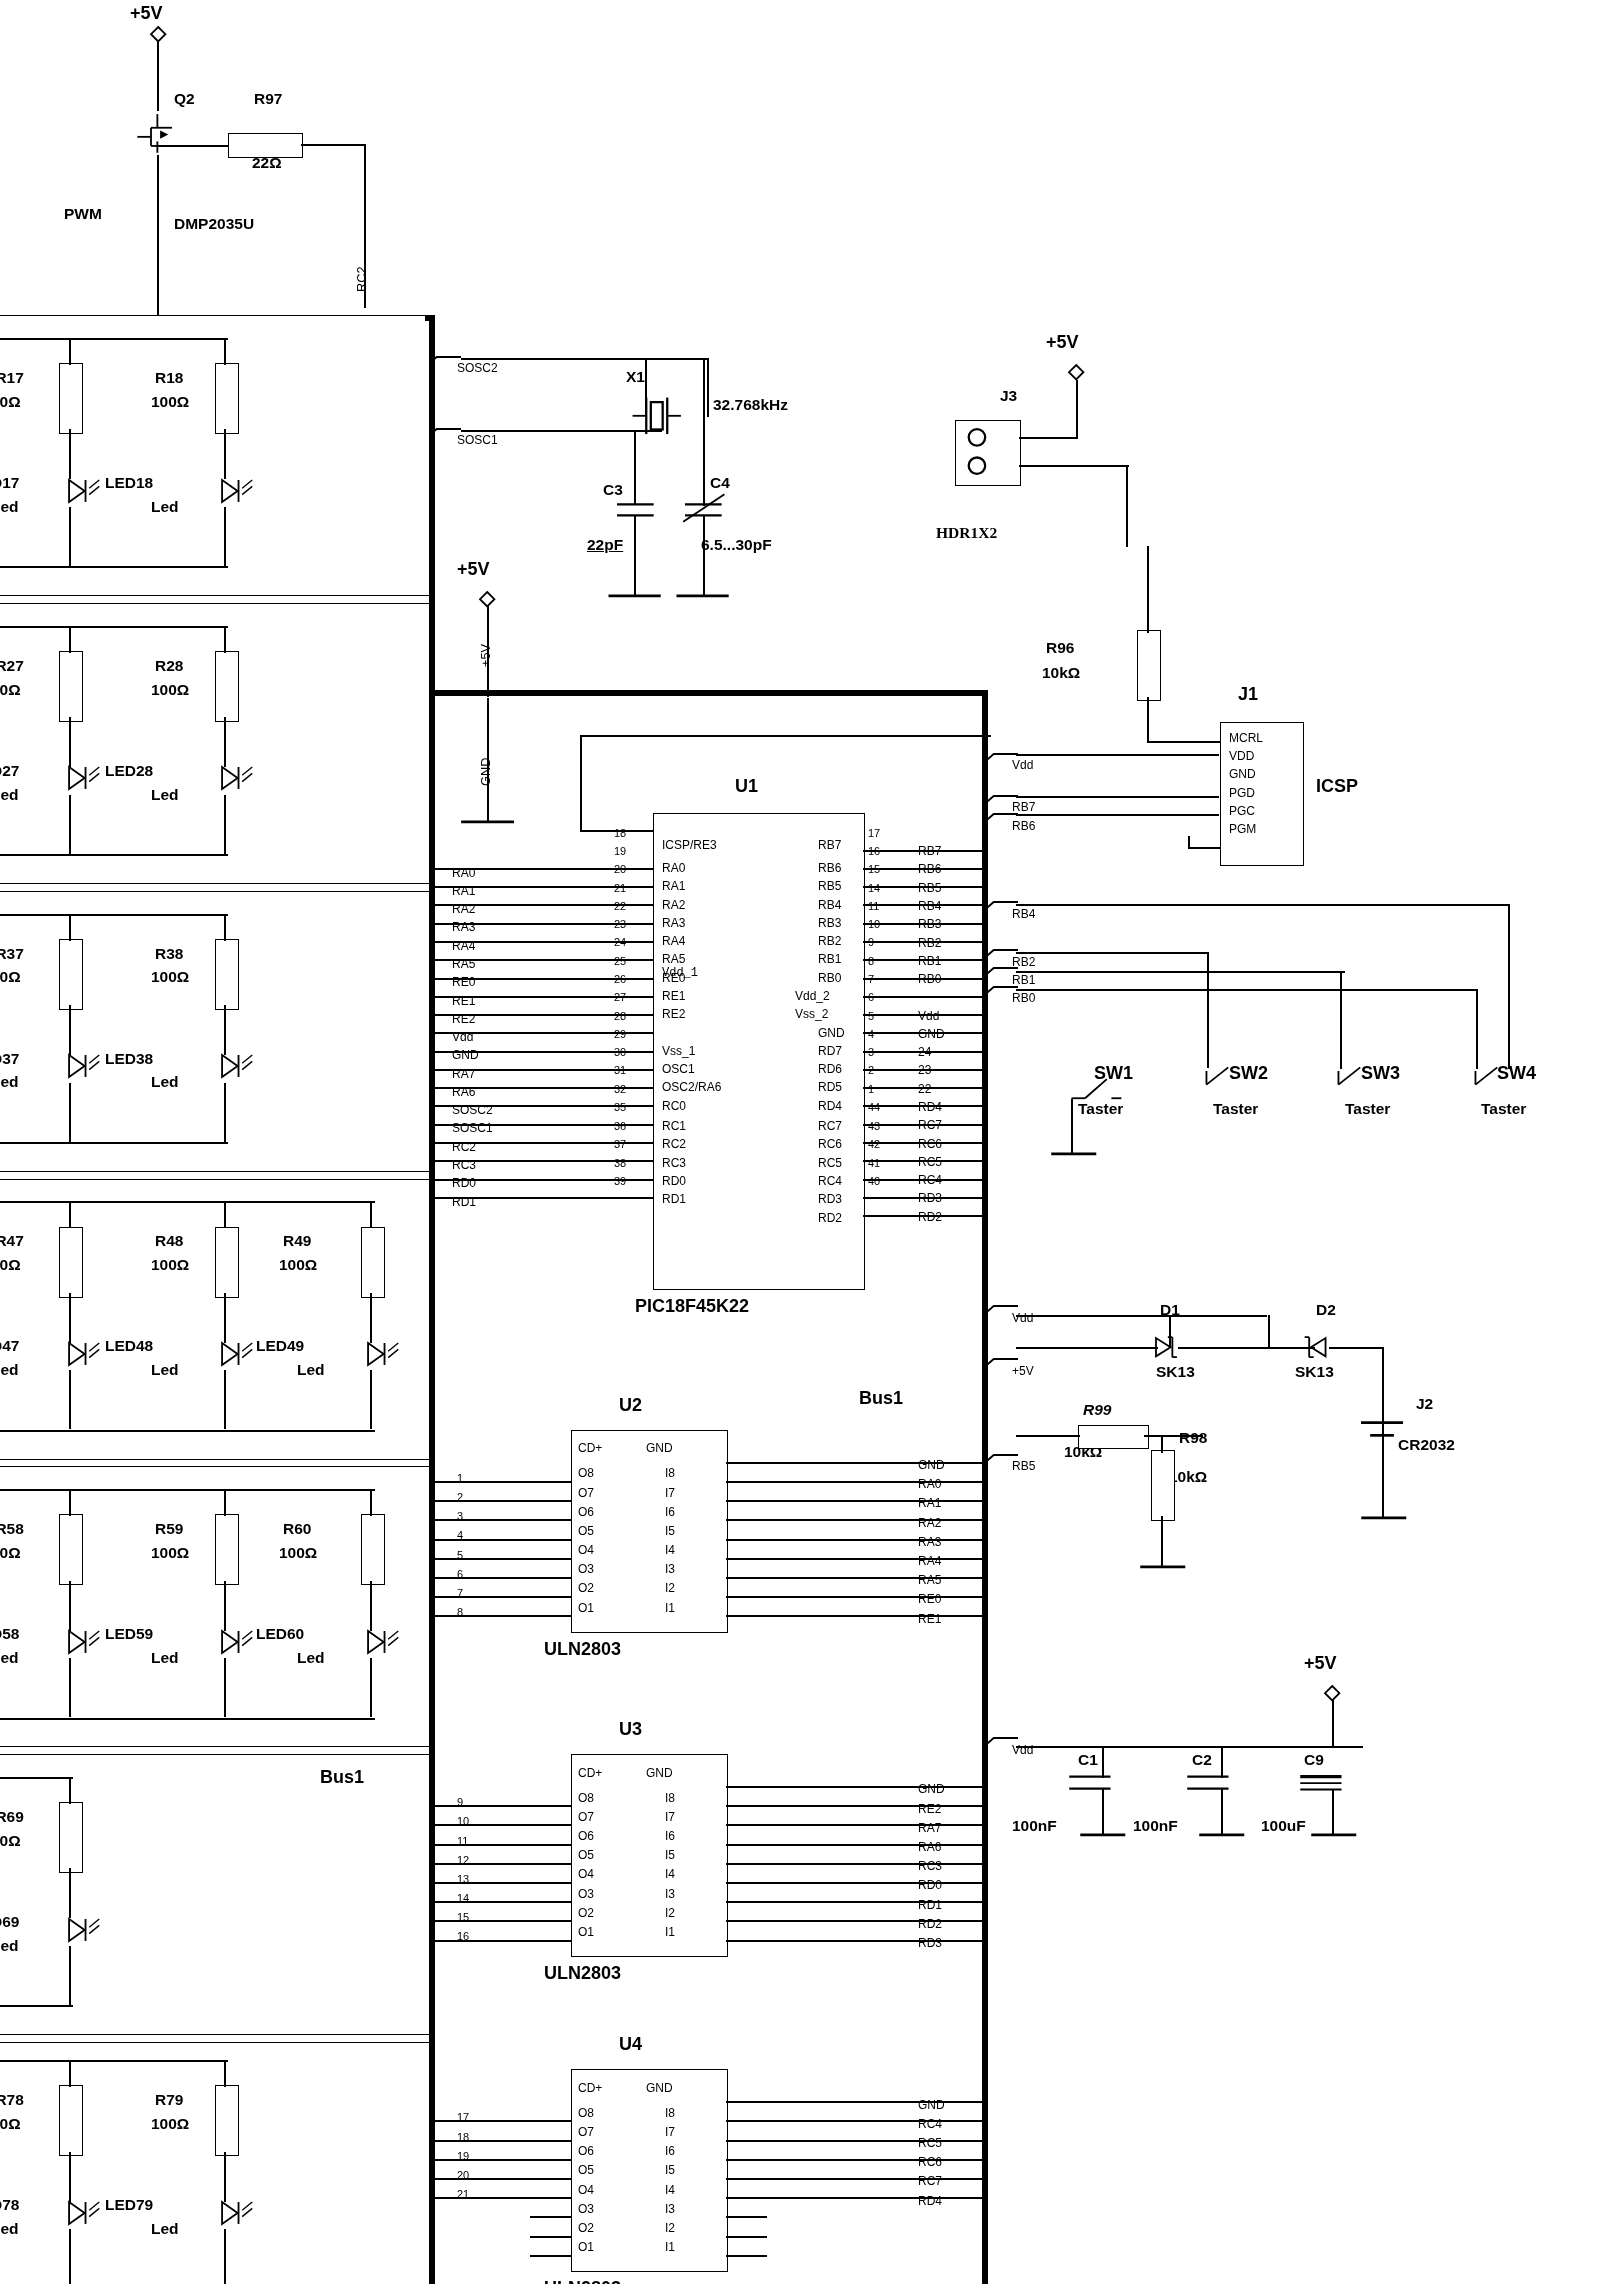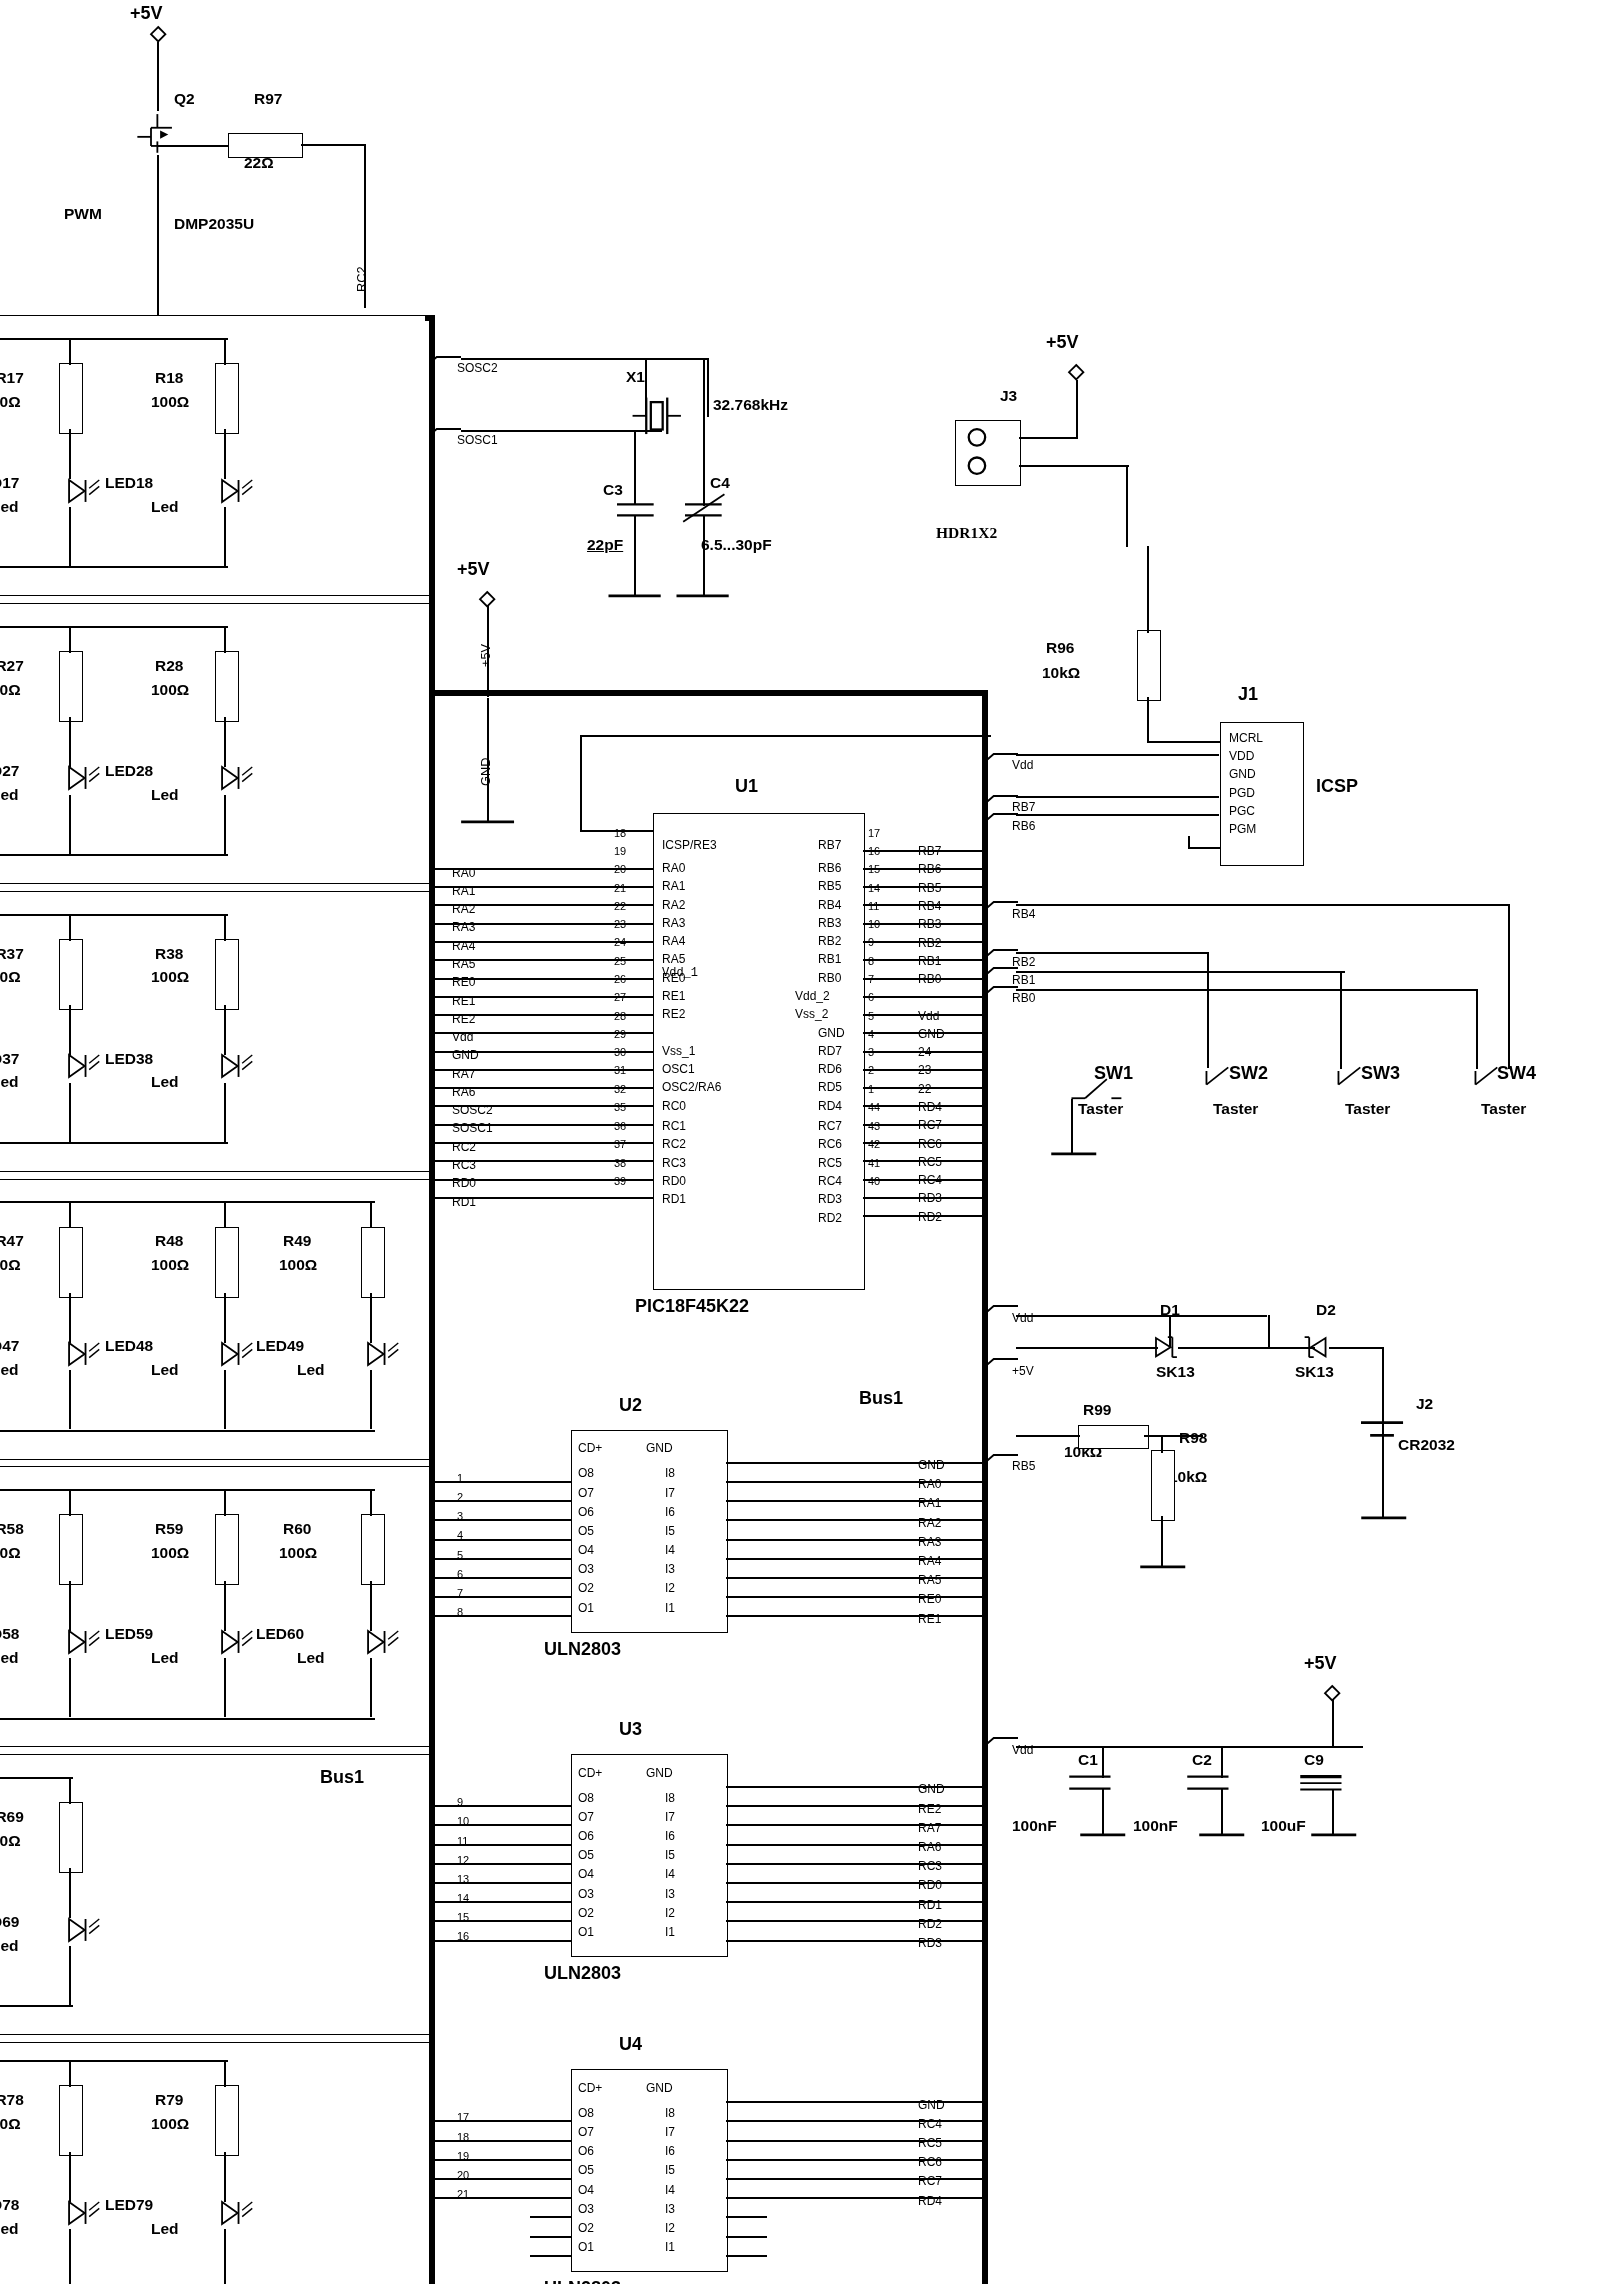--- a/index.html
+++ b/index.html
@@ -40,21 +40,21 @@
     <line x1="0" y1="30" x2="46" y2="30" stroke="#000" stroke-width="4"></line>
     <line x1="0" y1="30" x2="0" y2="70" stroke="#000" stroke-width="4"></line>
     <line x1="-30" y1="50" x2="0" y2="50" stroke="#000" stroke-width="4"></line>
     <polygon points="20,36 38,45 20,54" fill="#000"></polygon>
     <line x1="14" y1="60" x2="14" y2="85" stroke="#000" stroke-width="4"></line>
     <line x1="0" y1="70" x2="46" y2="70" stroke="#000" stroke-width="4"></line>
   </svg>
   <div class="w hw" style="left:158px;top:145px;width:73px;"></div>
 
   <div class="lbl med" style="left:254px;top:91px;">R97</div>
-  <div class="lbl med" style="left:244px;top:155px;text-align:center;">22Ω</div>
+  <div class="lbl med" style="left:252px;top:155px;text-align:center;">22Ω</div>
   <div class="res" style="left:228px;top:133px;width:73px;height:23px;"></div>
   <div class="w hw" style="left:301px;top:144px;width:64px;"></div>
   <div class="w vw" style="left:364px;top:144px;height:164px;"></div>
   <div class="lbl sm rot90" style="left:356px;top:292px;">RC2</div>
 
   <div class="w vw" style="left:157px;top:155px;height:164px;"></div>
 
   <div class="box" style="left:-4.6px;top:315px;width:434px;height:279px;"></div>
   <div class="lbl med" style="left:-4.6px;top:370px;">R17</div>
   <div class="lbl med" style="left:-9px;top:394px;">00Ω</div>
@@ -674,21 +674,21 @@
     <path d="M-4,-2 L-4,42 M-14,-2 L-4,-2 M-4,42 L6,42" fill="none" stroke="#000" stroke-width="4"></path>
   </svg>
   <div class="w hw" style="left:1016px;top:1315px;width:251px;"></div>
   <div class="w vw" style="left:1169px;top:1315px;height:33px;"></div>
   <div class="w hw" style="left:1016px;top:1347px;width:142px;"></div>
   <div class="w hw" style="left:1178px;top:1347px;width:137px;"></div>
   <div class="w hw" style="left:1329px;top:1347px;width:55px;"></div>
   <div class="w vw" style="left:1268px;top:1315px;height:33px;"></div>
   <div class="w vw" style="left:1382px;top:1347px;height:91px;"></div>
 
-  <div class="lbl med" style="left:1083px;top:1402px;">R99</div>
+  <div class="lbl med" style="left:1083px;top:1402px;font-style:italic;">R99</div>
   <div class="lbl med" style="left:1064px;top:1444px;">10kΩ</div>
   <div class="res" style="left:1078px;top:1425px;width:69px;height:22px;"></div>
   <div class="w hw" style="left:1016px;top:1435px;width:64px;"></div>
   <div class="w hw" style="left:1144px;top:1435px;width:59px;"></div>
 
   <div class="lbl med" style="left:1179px;top:1430px;">R98</div>
   <div class="lbl med" style="left:1169px;top:1469px;">10kΩ</div>
   <div class="res" style="left:1151px;top:1450px;width:22px;height:69px;"></div>
   <div class="w vw" style="left:1161px;top:1435px;height:18px;"></div>
   <div class="w vw" style="left:1161px;top:1516px;height:50px;"></div>

